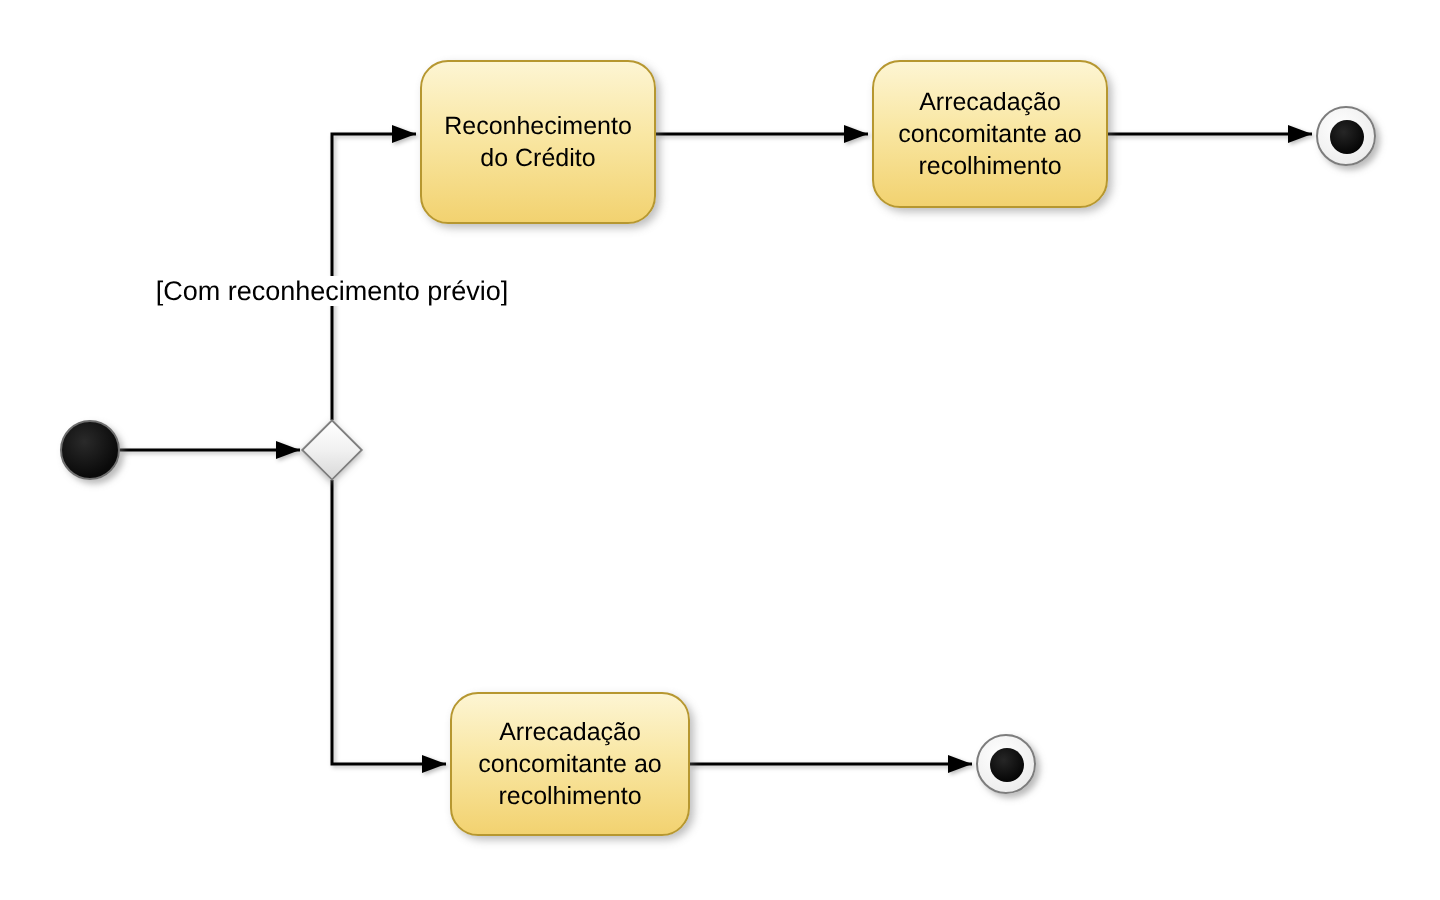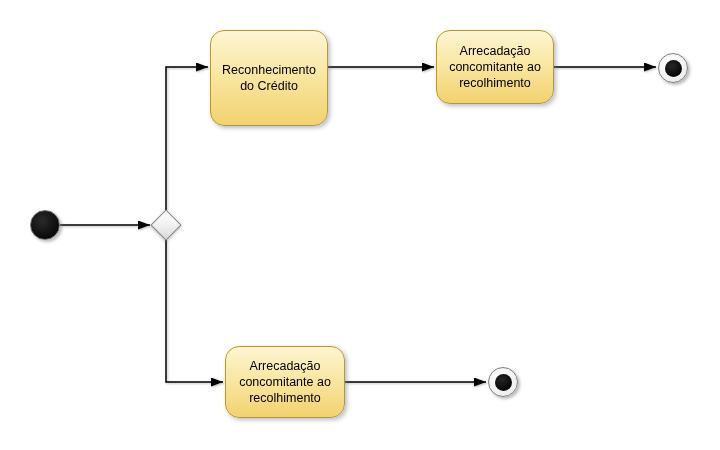--- a/index.html
+++ b/index.html
@@ -30,21 +30,21 @@
     box-shadow: 2px 2px 4px rgba(110,110,110,0.45);
     display: flex;
     align-items: center;
     justify-content: center;
     text-align: center;
     font-size: 12.5px;
     line-height: 1.28;
     color: #000000;
     padding: 4px 8px;
   }
-  .activity-reconhecimento { left: 210px; top: 30px; width: 118px; height: 96px; }
+  .activity-reconhecimento { left: 210px; top: 30px; width: 118px; height: 82px; }
   .activity-arrecadacao-top { left: 436px; top: 30px; width: 118px; height: 74px; }
   .activity-arrecadacao-bottom { left: 225px; top: 346px; width: 120px; height: 72px; }
 
   .initial-node {
     position: absolute;
     left: 30px; top: 210px;
     width: 30px; height: 30px;
     box-sizing: border-box;
     border-radius: 50%;
     background: radial-gradient(circle at 40% 35%, #2a2a2a 0%, #0a0a0a 70%);
@@ -109,20 +109,21 @@
     <path d="M 328 67 H 434" fill="none" stroke="#000000" stroke-width="1.5" marker-end="url(#arrowhead)"></path>
     <path d="M 554 67 H 656" fill="none" stroke="#000000" stroke-width="1.5" marker-end="url(#arrowhead)"></path>
     <path d="M 166 240 V 382 H 223" fill="none" stroke="#000000" stroke-width="1.5" marker-end="url(#arrowhead)"></path>
     <path d="M 345 382 H 486" fill="none" stroke="#000000" stroke-width="1.5" marker-end="url(#arrowhead)"></path>
   </svg>
 
   <div class="initial-node"></div>
 
   <div class="decision-node"></div>
 
+  <div class="guard-label guard-top">[Com reconhecimento prévio]</div>
 
 
   <div class="activity activity-reconhecimento">
     <span>Reconhecimento do Crédito</span>
   </div>
 
   <div class="activity activity-arrecadacao-top">
     <span>Arrecadação concomitante ao recolhimento</span>
   </div>
 

